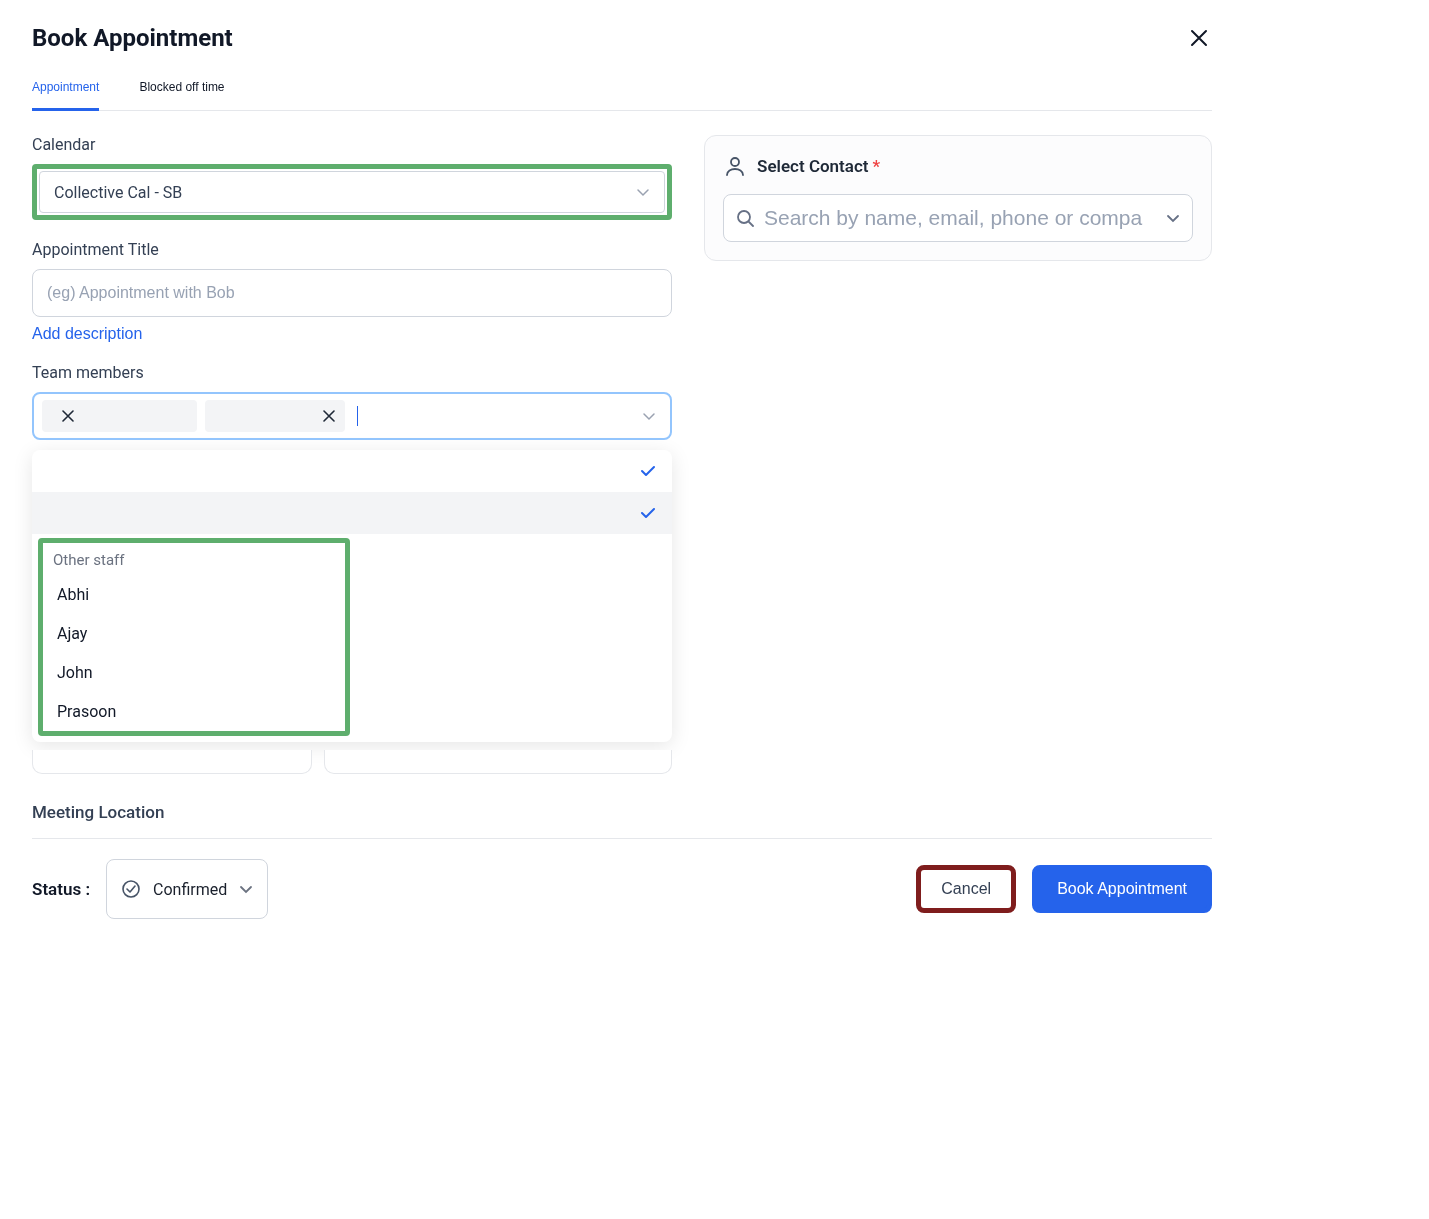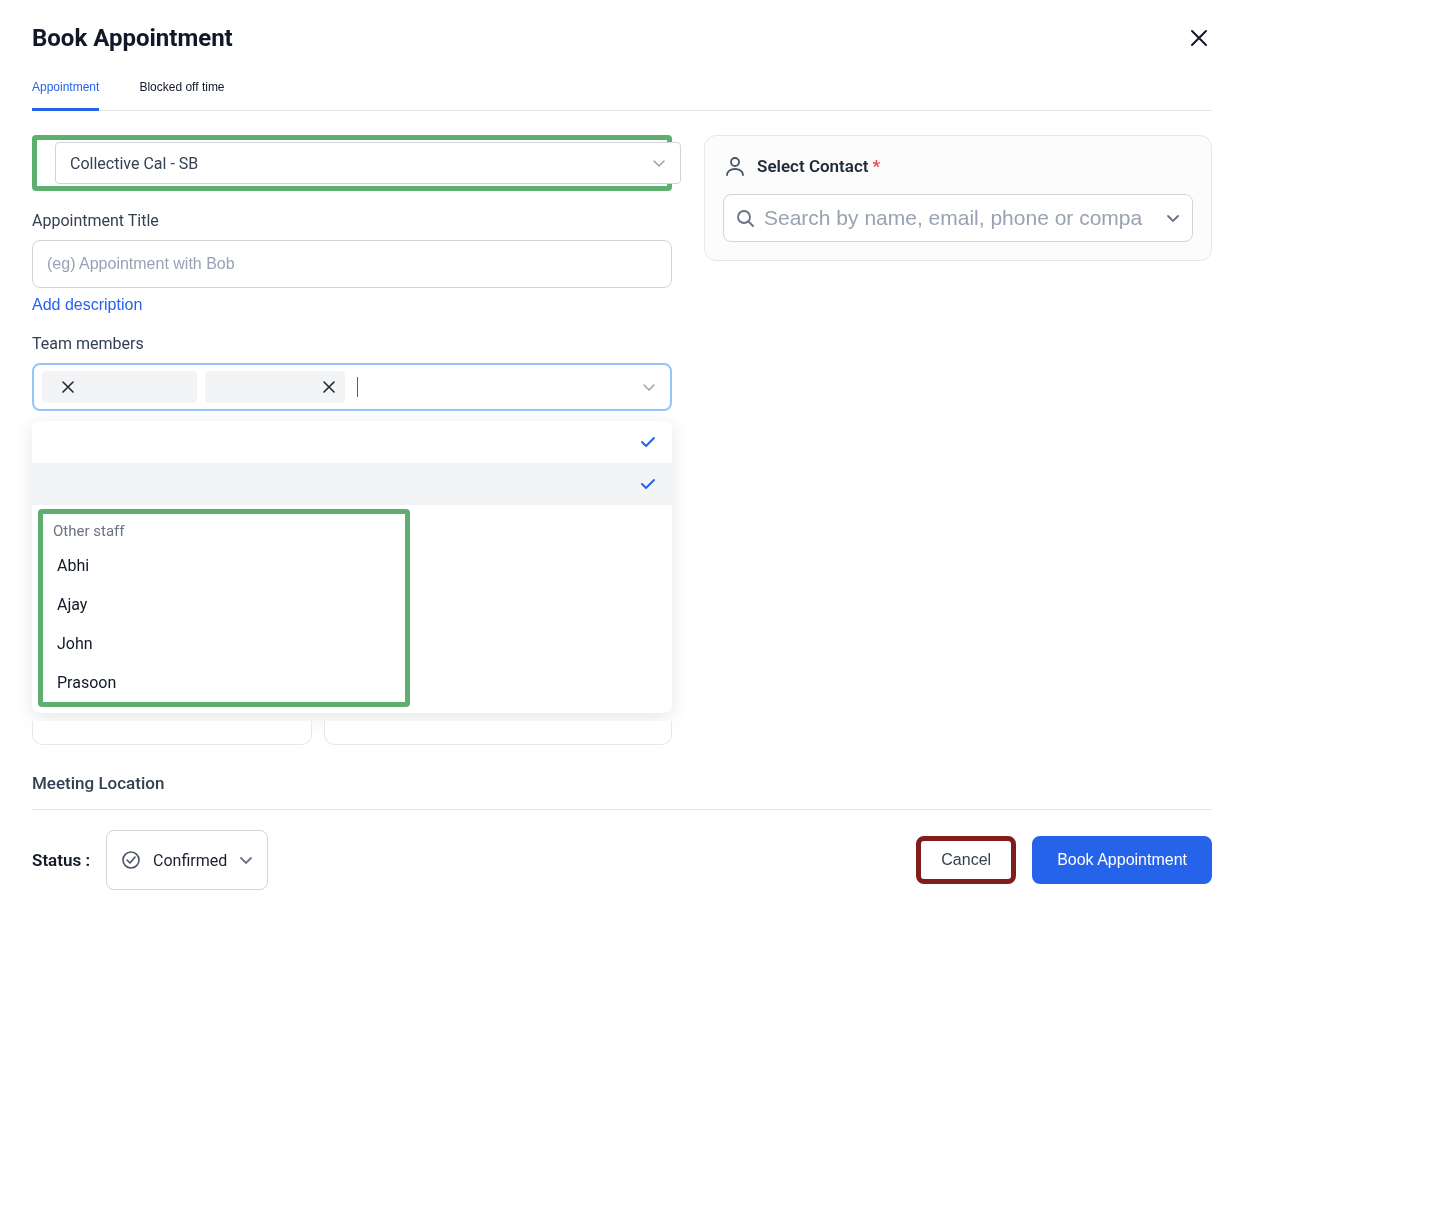--- a/index.html
+++ b/index.html
@@ -71,21 +71,21 @@
   border: 1px solid #d0d5dd;
   border-radius: 8px;
   padding: 0 14px;
   font-size: 16px;
   color: #344054;
   background: #fff;
   display: flex;
   align-items: center;
   justify-content: space-between;
 }
-.select-box { cursor: pointer; margin-left: 16px; }
+.select-box { cursor: pointer; }
 .select-box .chev { color: #9aa2b1; }
 .highlight-green {
   border: 5px solid #5eae6d;
   border-radius: 4px;
   padding: 2px;
 }
 .highlight-green .select-box { border-radius: 4px; height: 42px; }
 .text-input { outline: none; }
 .text-input::placeholder { color: #98a2b3; }
 .add-desc-link {
@@ -142,21 +142,21 @@
   align-items: center;
   justify-content: flex-end;
   padding: 0 16px;
 }
 .dd-row.hover { background: #f3f4f6; }
 .check-mark { color: #2563eb; font-size: 16px; font-weight: 700; }
 .staff-box {
   border: 5px solid #5eae6d;
   border-radius: 4px;
   margin: 4px 16px 6px 6px;
-  width: 372px;
+  width: 312px;
   background: #fff;
 }
 .staff-header {
   color: #6b7280;
   font-size: 15px;
   padding: 8px 10px 6px 10px;
 }
 .staff-item {
   padding: 10px 14px;
   font-size: 16px;
@@ -270,20 +270,21 @@
 
   <div class="tabs">
     <button class="tab active">Appointment</button>
     <button class="tab">Blocked off time</button>
   </div>
 
   <div class="two-col">
     <div class="left-col">
 
       <div class="field-block">
+        <label class="label">Calendar</label>
         <div class="highlight-green">
           <div class="select-box">
             <span>Collective Cal - SB</span>
             <span class="chev">
               <svg width="14" height="10" viewBox="0 0 14 10">
                   <path d="M2 3 L7 8 L12 3" stroke="#9aa2b1" stroke-width="1.5" fill="none" stroke-linecap="round"></path>
                 </svg>
             </span>
           </div>
         </div>

